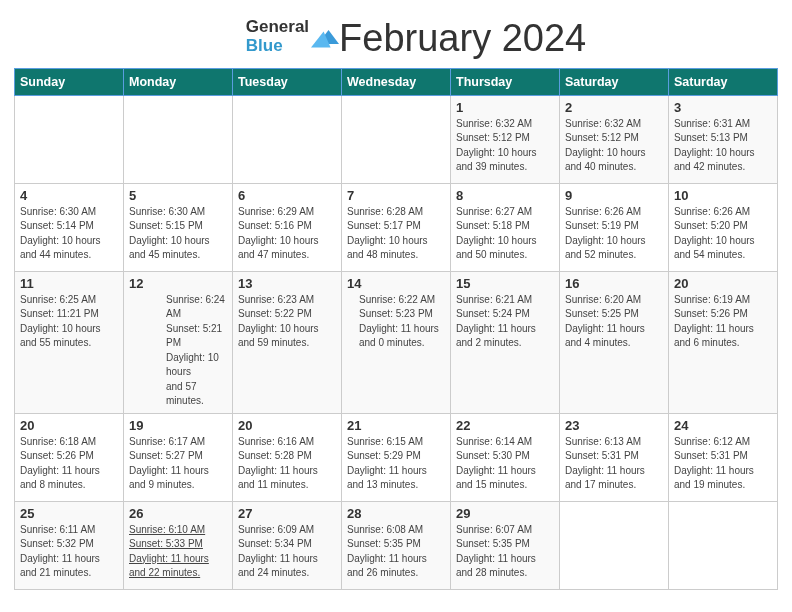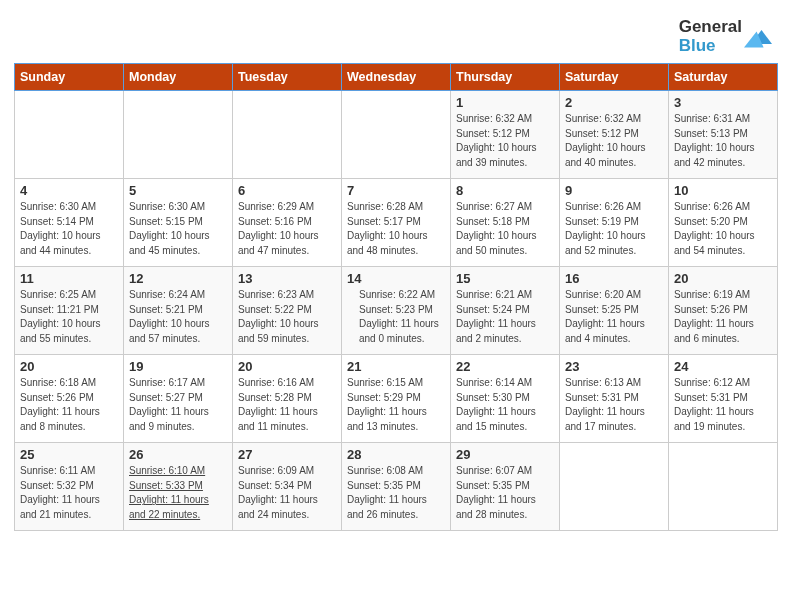--- a/index.html
+++ b/index.html
@@ -1,21 +1,21 @@
 <!DOCTYPE html>
 <html><head>
   <meta charset="utf-8">
   <style>
     * { box-sizing: border-box; margin: 0; padding: 0; }
     body { font-family: Arial, sans-serif; background: #fff; width: 792px; min-height: 612px; }
 
     .header-area {
       display: flex;
       align-items: flex-start;
-      justify-content: flex-end;
+      justify-content: center;
       padding: 18px 20px 8px 20px;
       margin-left: 40px;
     }
 
     .logo {
       display: flex;
       align-items: center;
       gap: 0px;
     }
 
@@ -64,21 +64,21 @@
       padding: 0 14px 14px 14px;
     }
 
     table {
       width: 100%;
       border-collapse: collapse;
       table-layout: fixed;
     }
 
     thead tr th {
-      background-color: #c2410c;
+      background-color: #0f766e;
       color: #fff;
       font-size: 12.5px;
       font-weight: bold;
       padding: 6px 5px;
       text-align: left;
       border: 1px solid #5a9ddf;
     }
 
     tbody tr td {
       vertical-align: top;
@@ -120,20 +120,21 @@
     <div class="logo-text">
       <span class="logo-general">General</span>
       <span class="logo-blue">Blue</span>
     </div>
     <svg class="logo-icon" viewBox="0 0 40 40" xmlns="http://www.w3.org/2000/svg">
       <polygon points="10,30 25,10 40,30" fill="#3a9ad9"></polygon>
       <polygon points="0,35 18,12 28,35" fill="#5ab8f0"></polygon>
     </svg>
   </div>
   <div class="title-area">
+    <div class="month-title">February 2024</div>
   </div>
 </div>
 
 <div class="calendar-wrapper">
   <table>
     <thead>
       <tr id="header-row">
           <th>Sunday</th>
           <th>Monday</th>
           <th>Tuesday</th>
@@ -225,21 +226,21 @@
         <tr>
           <td>
             <span class="day-number">11</span>
             <div class="day-info" style="white-space: pre-line;">Sunrise: 6:25 AM
 Sunset: 11:21 PM
 Daylight: 10 hours
 and 55 minutes.</div>
           </td>
           <td>
             <span class="day-number">12</span>
-            <div class="day-info" style="white-space: pre-line;">Sunrise: 6:24 AM
+            <div class="day-info" style="white-space: pre-line; margin-left: 37px;">Sunrise: 6:24 AM
 Sunset: 5:21 PM
 Daylight: 10 hours
 and 57 minutes.</div>
           </td>
           <td>
             <span class="day-number">13</span>
             <div class="day-info" style="white-space: pre-line;">Sunrise: 6:23 AM
 Sunset: 5:22 PM
 Daylight: 10 hours
 and 59 minutes.</div>

